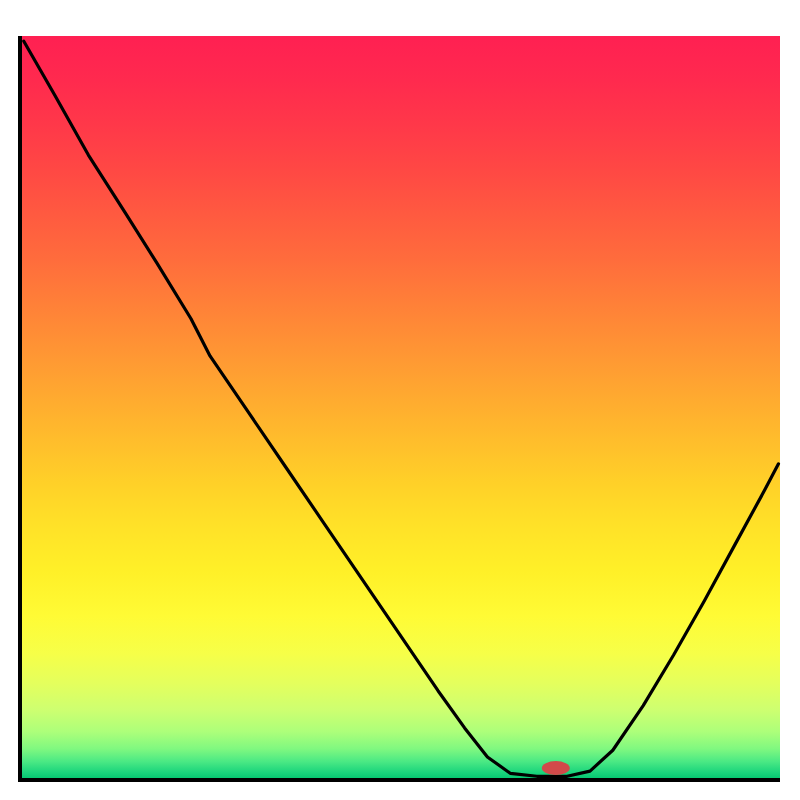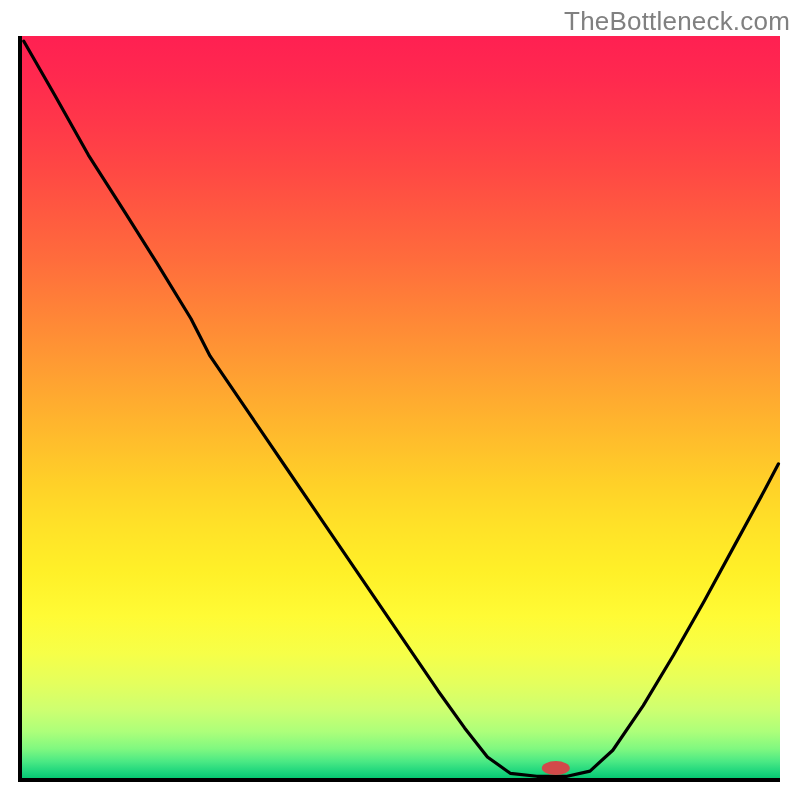--- a/index.html
+++ b/index.html
@@ -62,15 +62,14 @@
         </linearGradient>
   </defs>
   <g>
     <rect fill="url(#bg-grad)" x="20" y="36" width="760" height="744"></rect>
     <path fill="none" stroke-width="3.2" stroke-linejoin="round" stroke-linecap="round" d="M23.80 41.21 L54.96 95.52 L88.40 155.04 L126.40 214.56 L156.80 262.92 L191.00 318.72 L210.00 355.92 L248.00 411.72 L286.00 467.52 L324.00 523.32 L362.00 579.12 L400.00 634.92 L438.00 690.72 L464.60 727.92 L487.40 756.94 L510.20 773.30 L536.80 776.28 L567.20 776.28 L590.00 771.07 L612.80 750.24 L643.20 705.60 L673.60 655.01 L704.00 601.44 L734.40 545.64 L764.80 489.84 L778.48 463.80" stroke="#000000"></path>
     <ellipse cx="555.8" cy="768.096" rx="14" ry="7" fill="#d24a4a"></ellipse>
     <path fill="none" stroke-width="4" d="M 20 36 L 20 780 L 780 780" stroke="#000000"></path>
   </g>
 </svg>
 
-<div class="watermark">TheBottleneck.com</div>
 
 </div>
 
 </body></html>

